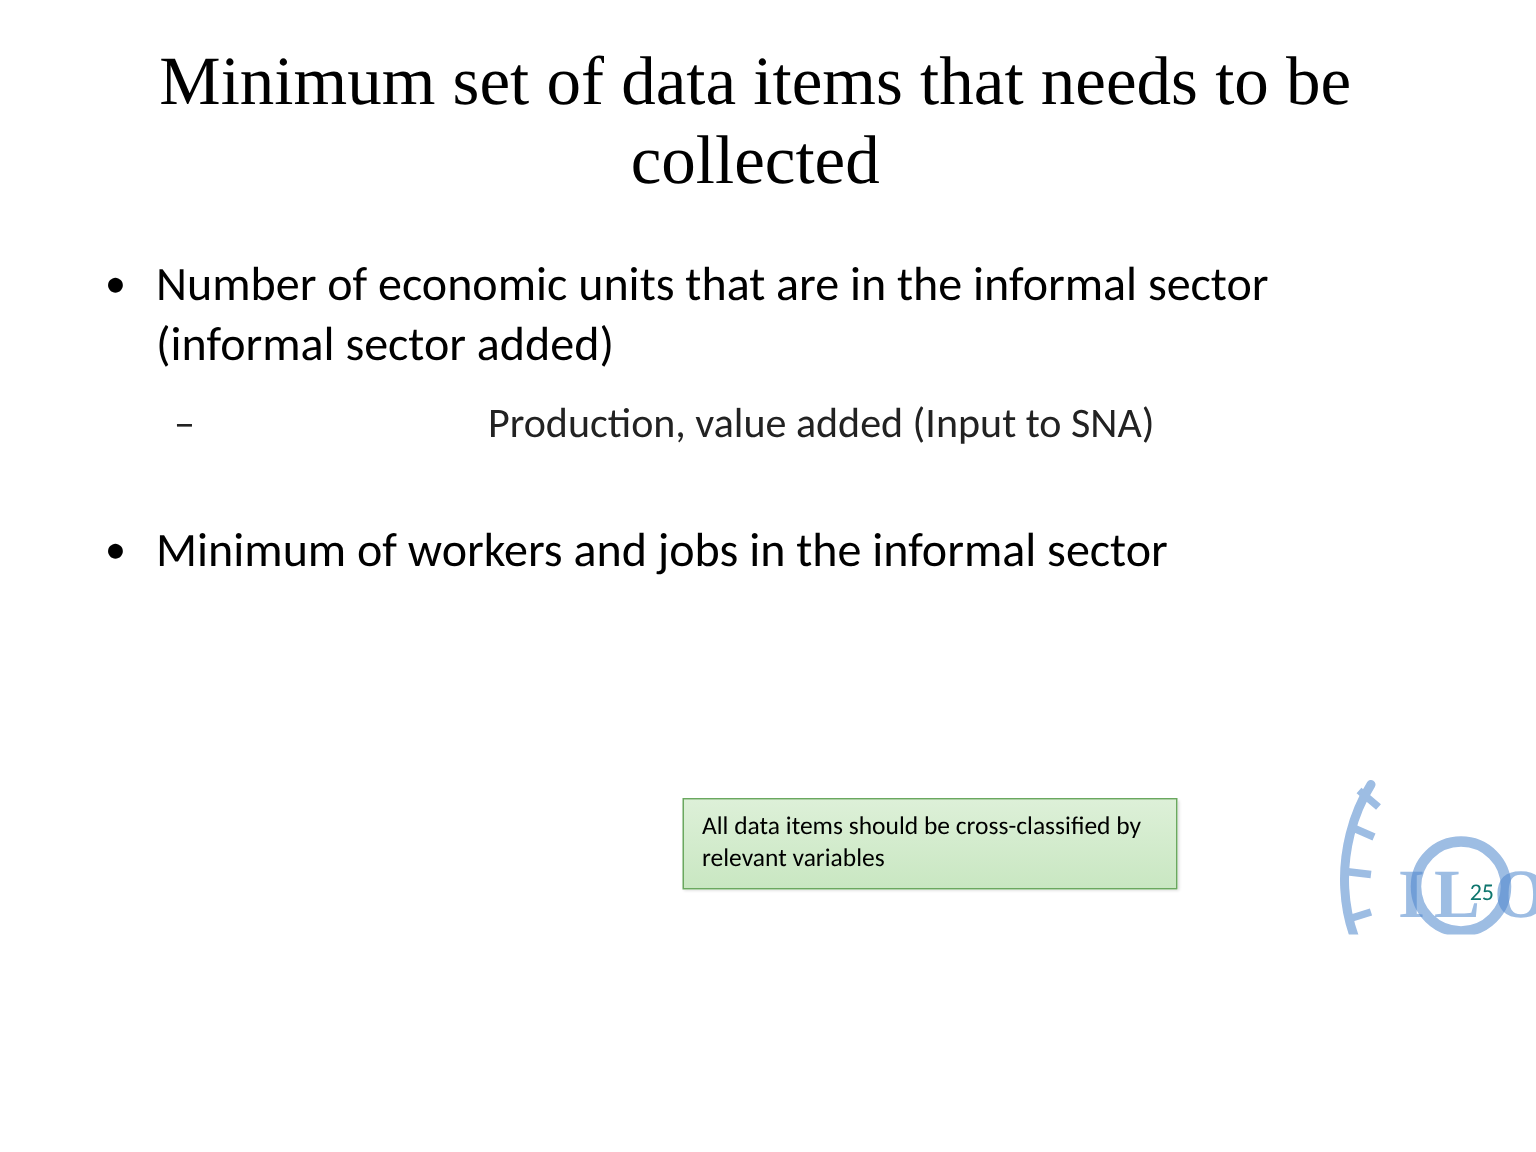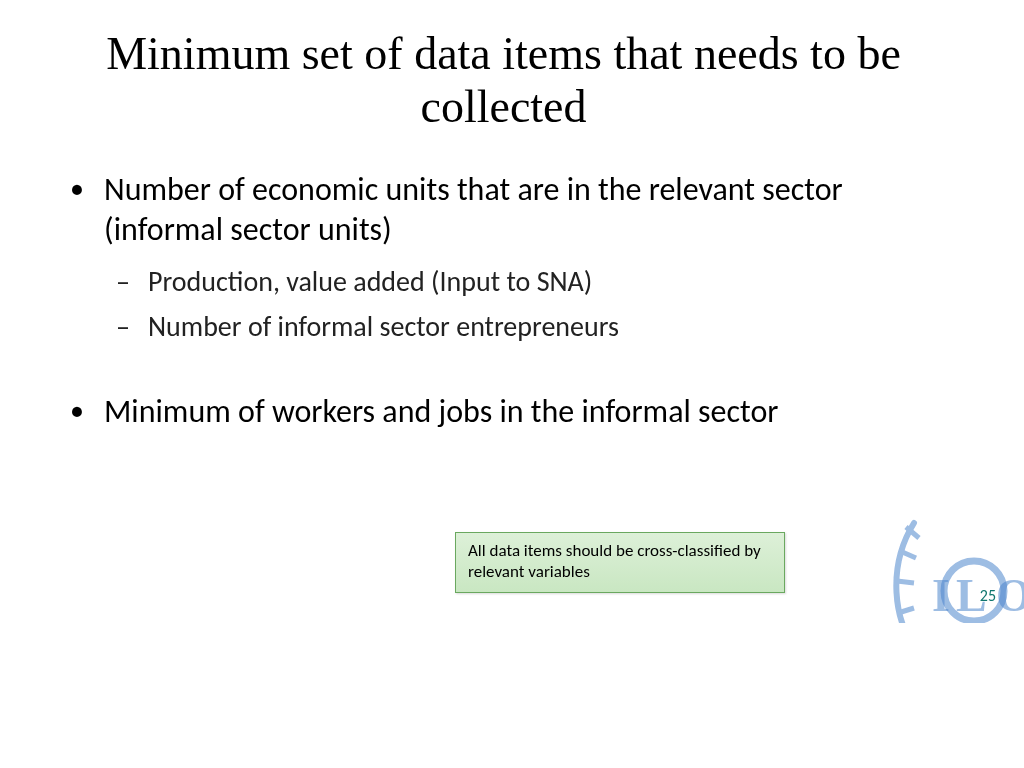--- a/index.html
+++ b/index.html
@@ -53,20 +53,21 @@
     list-style: none;
     padding-left: 0;
     margin-top: 14px;
     font-size: 28px;
     color: #222;
   }
   ul.level2 > li {
     position: relative;
     padding-left: 44px;
     margin-bottom: 10px;
+    text-align: center;
   }
   ul.level2 > li::before {
     content: "–";
     position: absolute;
     left: 12px;
     top: 0;
     font-size: 28px;
     line-height: 1.25;
   }
   .callout {
@@ -103,27 +104,24 @@
 </head>
 <body>
 
 <div class="slide">
 
   <h1 class="title">Minimum set of data items that needs to be collected</h1>
 
   <div class="body">
     <ul class="level1">
       <li>
-        <span>Number of economic units that are in the relevant sector (informal sector units)</span>
+        <span>Number of economic units that are in the informal sector (informal sector added)</span>
         <ul class="level2">
           <li>
             <span>Production, value added (Input to SNA)</span>
-          </li>
-          <li>
-            <span>Number of informal sector entrepreneurs</span>
           </li>
         </ul>
       </li>
       <li>
         <span>Minimum of workers and jobs in the informal sector</span>
       </li>
     </ul>
   </div>
 
   <div class="callout">

